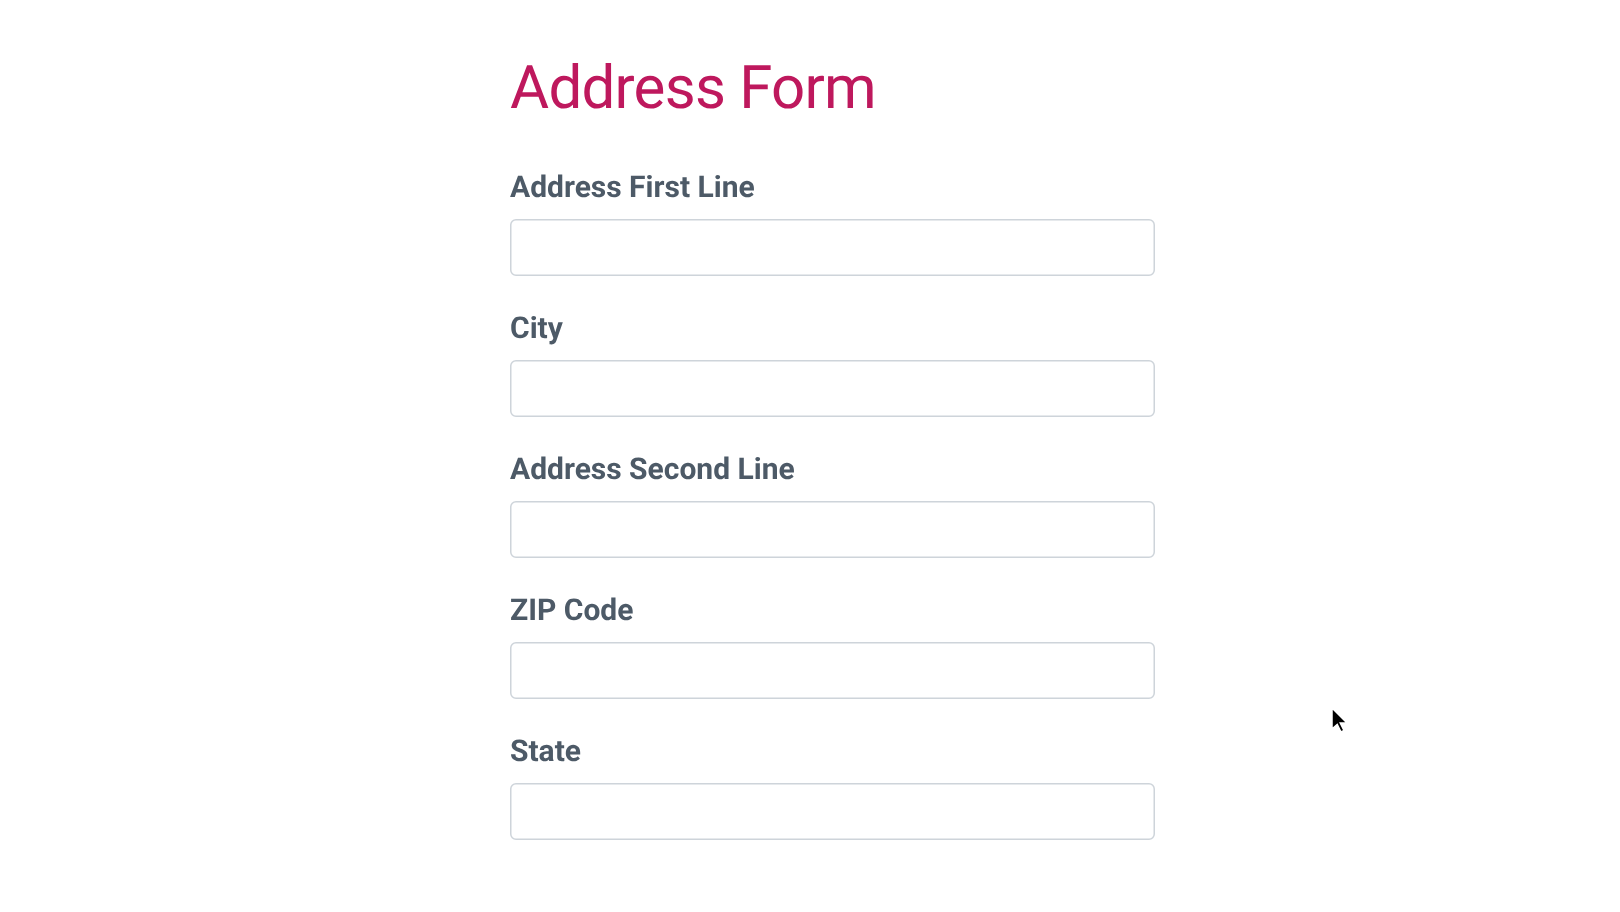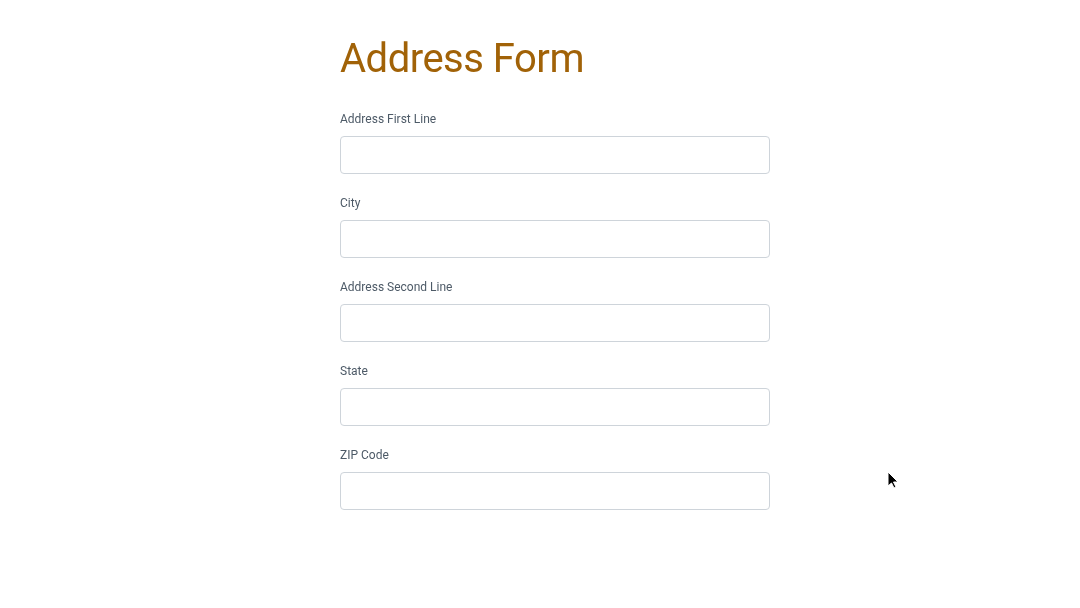--- a/index.html
+++ b/index.html
@@ -15,31 +15,31 @@
       position: relative;
     }
     .container {
       width: 430px;
       margin-left: 340px;
       padding-top: 35px;
     }
     .page-title {
       font-size: 40px;
       font-weight: 400;
-      color: #a16207;
+      color: #be185d;
       margin-bottom: 30px;
       letter-spacing: -0.5px;
     }
     .form-group {
       margin-bottom: 22px;
     }
     .form-label {
       display: block;
-      font-size: 12px;
-      font-weight: 400;
+      font-size: 20px;
+      font-weight: 700;
       color: #4d5a67;
       margin-bottom: 10px;
     }
     .form-input {
       width: 100%;
       height: 38px;
       padding: 8px 12px;
       font-size: 15px;
       color: #495057;
       background-color: #ffffff;
@@ -71,25 +71,25 @@
     <label class="form-label">City</label>
     <input type="text" class="form-input" value="" style="">
   </div>
 
   <div class="form-group">
     <label class="form-label">Address Second Line</label>
     <input type="text" class="form-input" value="" style="">
   </div>
 
   <div class="form-group">
-    <label class="form-label">State</label>
+    <label class="form-label">ZIP Code</label>
     <input type="text" class="form-input" value="" style="">
   </div>
 
   <div class="form-group">
-    <label class="form-label">ZIP Code</label>
+    <label class="form-label">State</label>
     <input type="text" class="form-input" value="" style="">
   </div>
 </div>
 
 <svg class="cursor" viewBox="0 0 12 18">
   <path d="M0,0 L0,14 L3.5,11 L6,16 L8,15 L5.5,10 L10,10 Z" fill="#000000" stroke="#ffffff" stroke-width="1"></path>
 </svg>
 
 </body></html>

